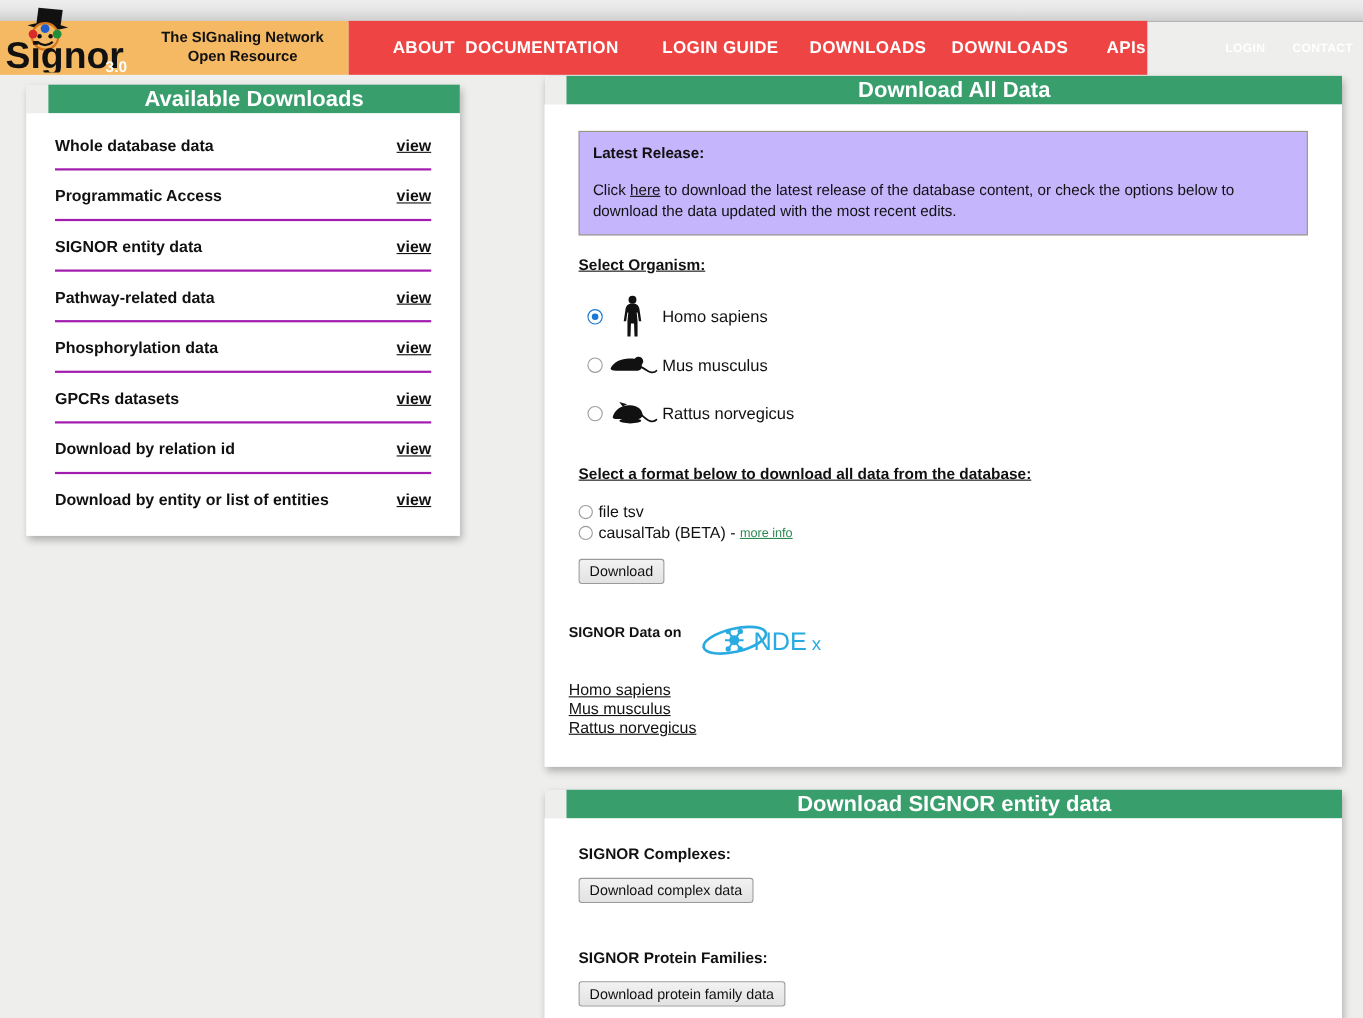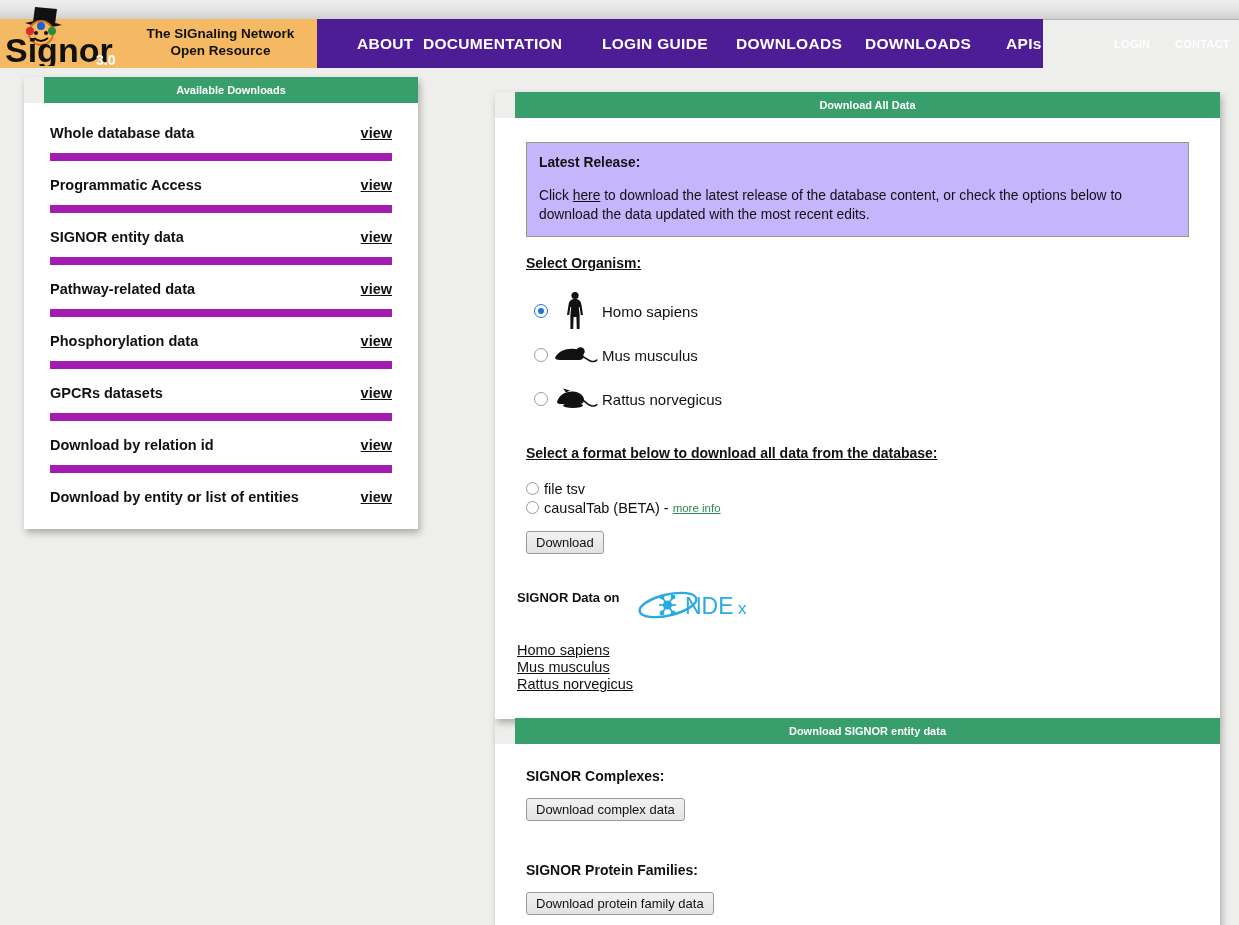--- a/index.html
+++ b/index.html
@@ -31,63 +31,63 @@
     position: absolute; left: 5px; bottom: 2px; width: 108px; height: 62px;
   }
   #logo-mark svg { display:block; }
   #tagline {
     position: absolute; left: 133px; top: 7px; width: 175px;
     text-align: center;
     font-size: 13.5px; font-weight: bold; color: #111; line-height: 1.25;
   }
   #navbar {
     position: absolute; left: 317px; top: 0; right: 0; height: 49px;
-    background: #4c1d95;
+    background: #ef4444;
   }
   .nav-item {
     position: absolute; top: 0; height: 49px;
     display: flex; align-items: center;
     color: #ffffff; font-weight: bold; letter-spacing: .3px;
     cursor: pointer; white-space: nowrap;
   }
   .nav-main { font-size: 15.5px; }
   .nav-small { font-size: 11px; }
 
   
   #page { position: absolute; top: 68px; left: 0; width: 1239px; height: 857px; }
 
   .panel-shadow { box-shadow: 2px 4px 7px rgba(0,0,0,.28); }
 
   .panel-head {
     background: #379e6c; color: #fff;
-    font-size: 11px; font-weight: bold; text-align: center;
+    font-size: 20px; font-weight: bold; text-align: center;
     line-height: 26px; height: 26px; margin-left: 20px;
   }
   .panel-body { background: #fff; }
 
   
   #left-col {
     position: absolute; left: 24px; top: 9px; width: 394px;
   }
   #left-body { padding: 22px 26px 24px 26px; }
   .dl-row {
     display: flex; align-items: baseline; justify-content: space-between;
-    border-bottom: 8px solid #a21caf;
+    border-bottom: 2px solid #a21caf;
     padding: 0 0 12px 0;
   }
   .dl-row + .dl-row { margin-top: 16px; }
   .dl-label { font-size: 14.5px; font-weight: bold; color: #111; }
   .dl-view {
     font-size: 14.5px; font-weight: bold; color: #111;
     text-decoration: underline; cursor: pointer;
   }
   .dl-row.last { border-bottom: none; padding-bottom: 0; }
 
   
-  #right-col { position: absolute; left: 495px; top: 24px; width: 725px; }
+  #right-col { position: absolute; left: 495px; top: 1px; width: 725px; }
 
   #all-data-body { padding: 24px 31px 26px 31px; }
 
   #release-note {
     border: 1px solid #9a9a7a;
     background: #c4b5fd;
     padding: 10px 12px 12px 12px;
     font-size: 13.8px; color: #111; line-height: 1.38;
   }
   #release-note .rn-title { font-weight: bold; display:block; margin-bottom: 14px; }

